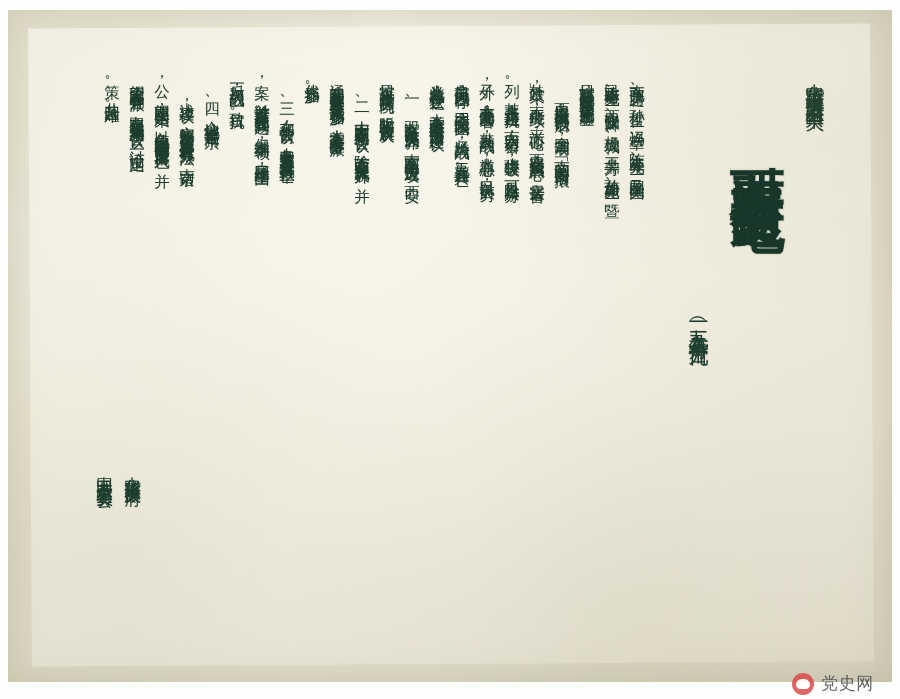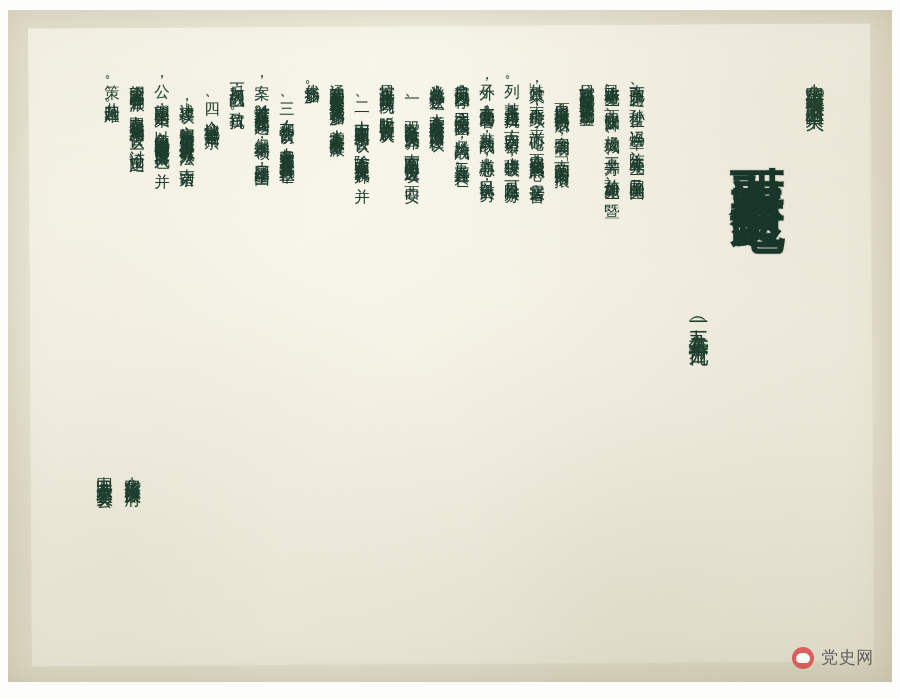--- a/index.html
+++ b/index.html
@@ -122,21 +122,21 @@
     left: 54px;
     font-size: 16.5px;
     letter-spacing: 0.10em;
     line-height: 1.7;
   }
 
   
   #watermark {
     position: absolute;
     right: 26px;
-    bottom: 30px;
+    bottom: 4px;
     display: flex;
     align-items: center;
     gap: 7px;
     opacity: 0.85;
   }
   #watermark .wm-icon {
     width: 22px;
     height: 22px;
     border-radius: 50%;
     background: #d94b4b;

